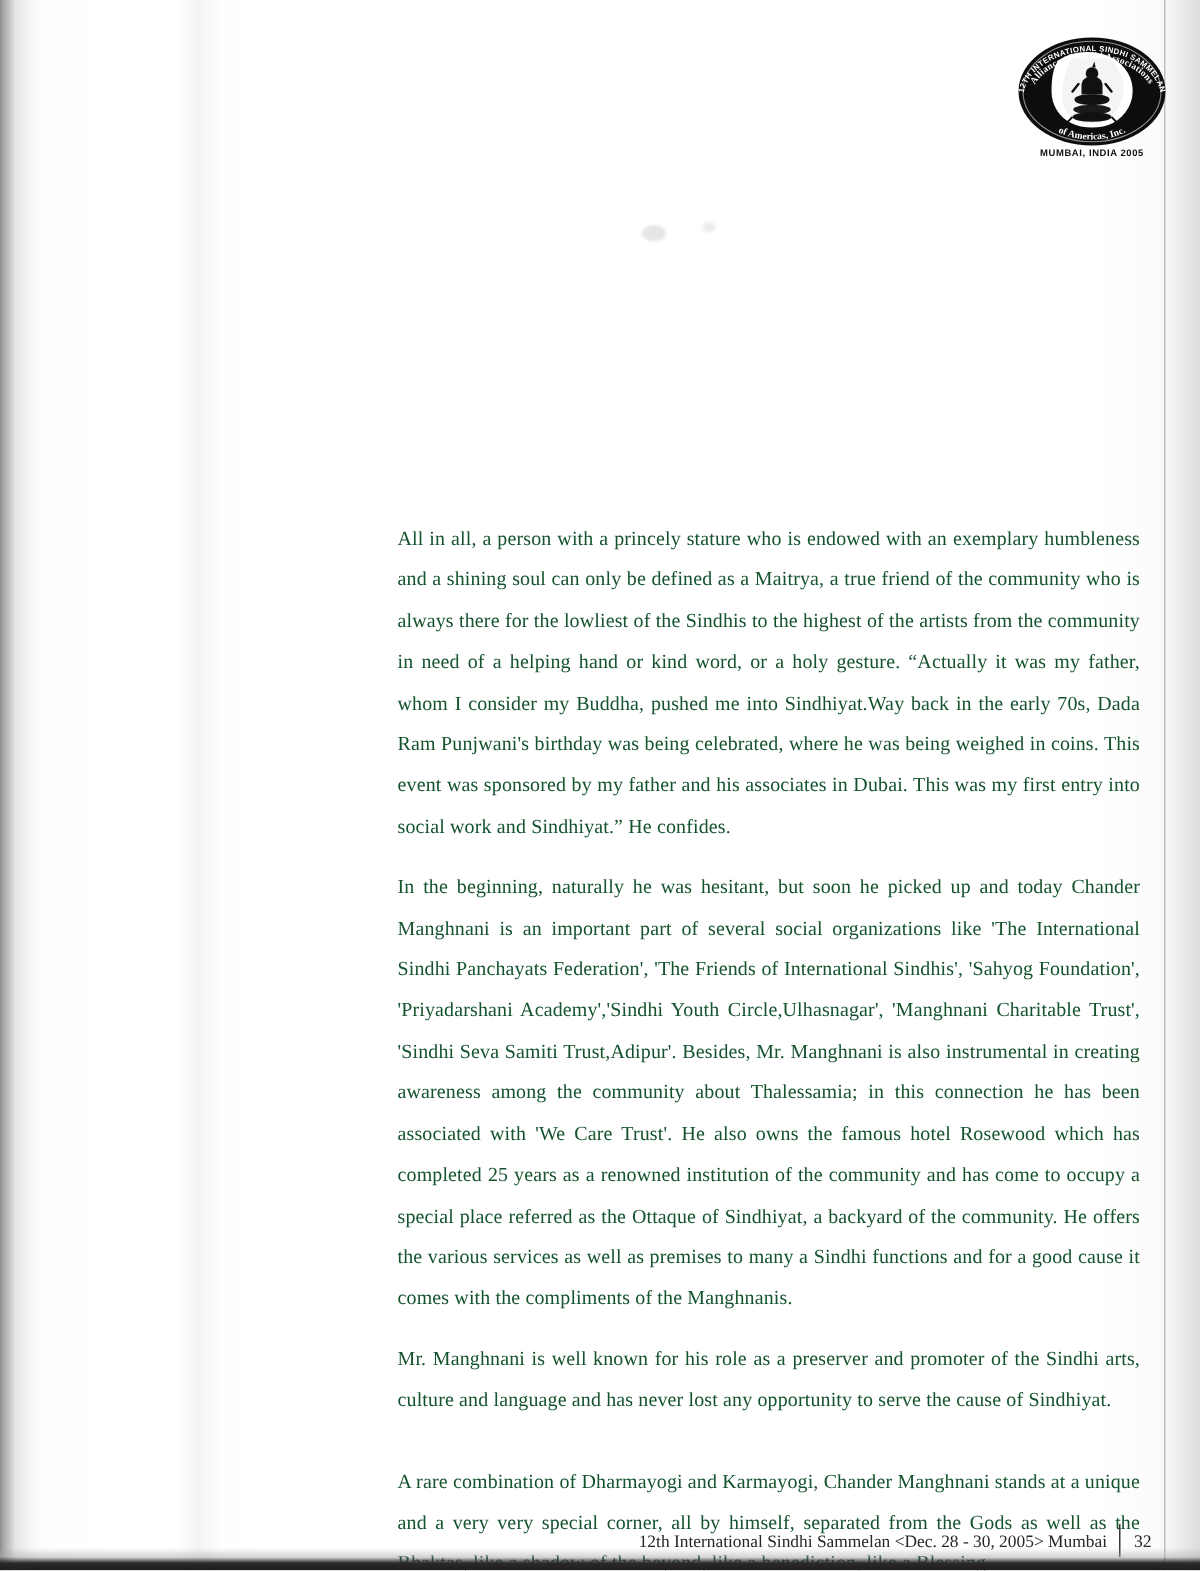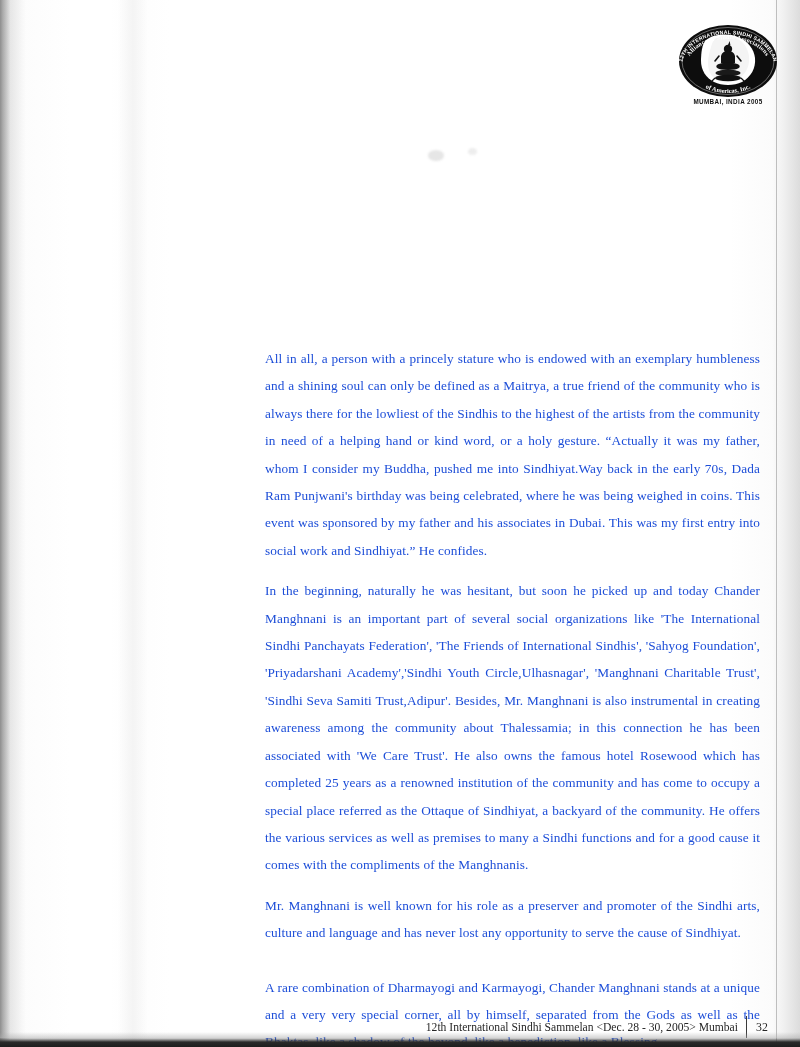--- a/index.html
+++ b/index.html
@@ -100,21 +100,21 @@
     top: 345px;
     width: 495px;
   }
   .para {
     margin: 0 0 13px 0;
     text-align: justify;
     text-justify: inter-word;
     font-size: 13.3px;
     line-height: 27.4px;
     letter-spacing: .1px;
-    color: #1d4ed8;
+    color: #14532d;
   }
   .para:last-child { margin-bottom: 0; margin-top: 27px; }
 
   
   .footer {
     position: absolute;
     left: 0;
     top: 1016px;
     width: 776px;
     display: flex;

